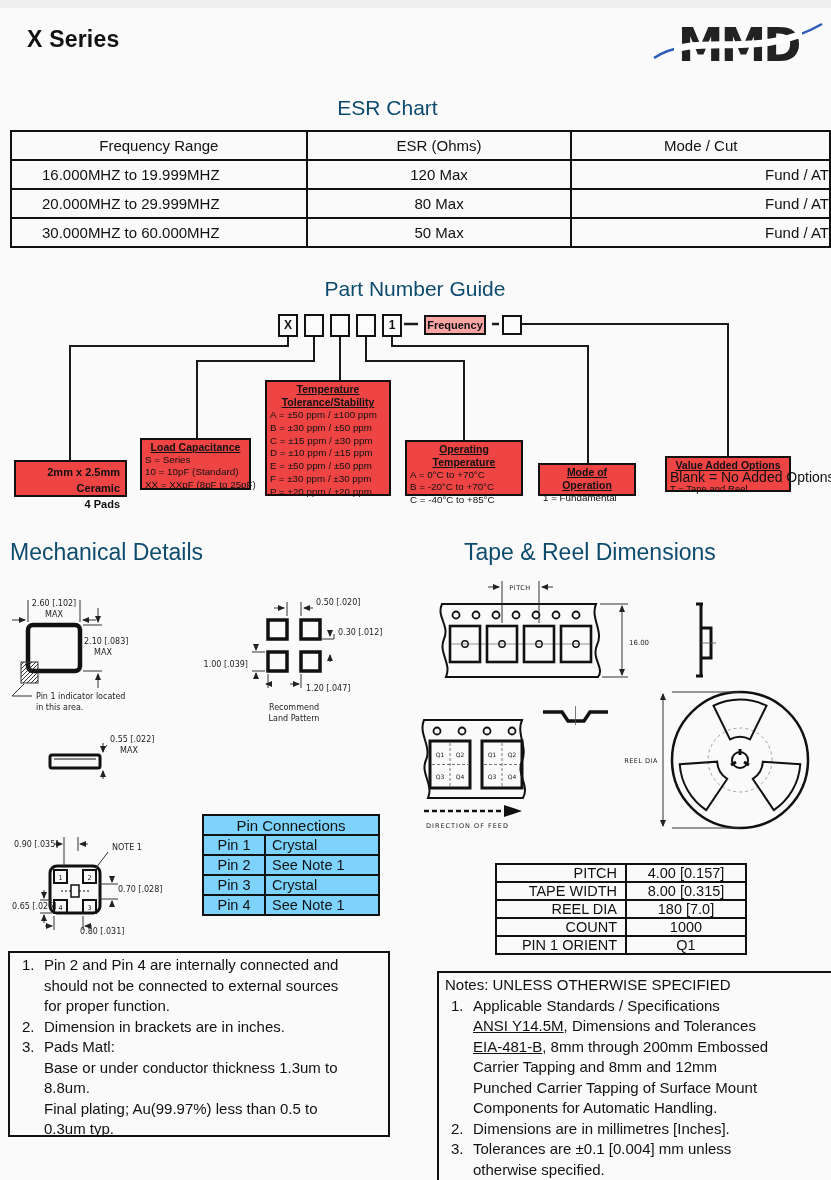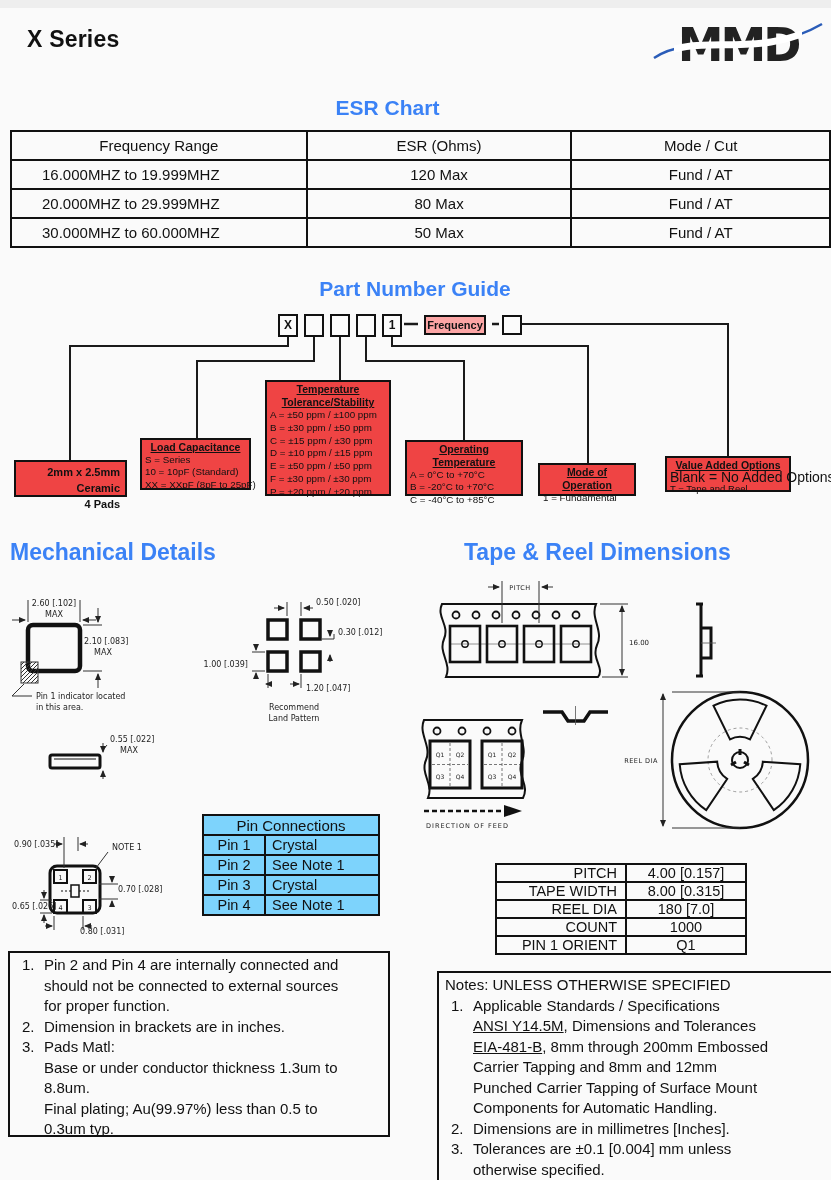--- a/index.html
+++ b/index.html
@@ -2,31 +2,31 @@
 <html><head>
 <meta charset="utf-8">
 <style>
   html,body{margin:0;padding:0;background:#eee;}
   #page{position:relative;width:831px;height:1180px;background:#fafafa;margin:8px auto;
         font-family:"Liberation Sans",sans-serif;color:#111;overflow:hidden;}
   .abs{position:absolute;}
   
   #doc-title{left:27px;top:18px;font-size:23px;font-weight:bold;letter-spacing:0.2px;}
   
-  .blue-head{color:#3b82f6;font-weight:bold;}
+  .blue-head{color:#0c4a6e;font-weight:normal;}
   #esr-head{left:0;top:88px;width:775px;text-align:center;font-size:21px;}
   #png-head{left:10px;top:269px;width:810px;text-align:center;font-size:21px;}
   #mech-head{left:10px;top:531px;font-size:23px;}
   #tr-head{left:464px;top:531px;font-size:23px;}
   
   #esr-table{left:10px;top:122px;border-collapse:collapse;}
   #esr-table td{border:2px solid #111;font-size:15px;height:27px;padding:0;}
   #esr-table .c0{width:270px;}
   #esr-table .c1{width:270px;text-align:center;}
-  #esr-table .c2{width:264px;text-align:center;}
+  #esr-table .c2{width:264px;text-align:right;}
   #esr-table tr.hdr td{text-align:center;}
   #esr-table tr.dat td.c0{padding-left:30px;}
   
   #png-diagram{left:0;top:300px;width:831px;height:196px;}
   #png-diagram svg{position:absolute;left:0;top:0;}
   .pn-minibox{position:absolute;top:6px;width:16px;height:19px;border:2px solid #111;
     background:#fbfbfb;text-align:center;font-size:12px;font-weight:bold;line-height:19px;}
   .pn-box{position:absolute;border:2px solid #111;background:#ef4444;padding:1px 3px;box-sizing:border-box;}
   .pn-title{font-size:10.5px;font-weight:bold;text-decoration:underline;text-align:center;line-height:13px;}
   .pn-opt{font-size:9.8px;line-height:12.4px;white-space:nowrap;}

